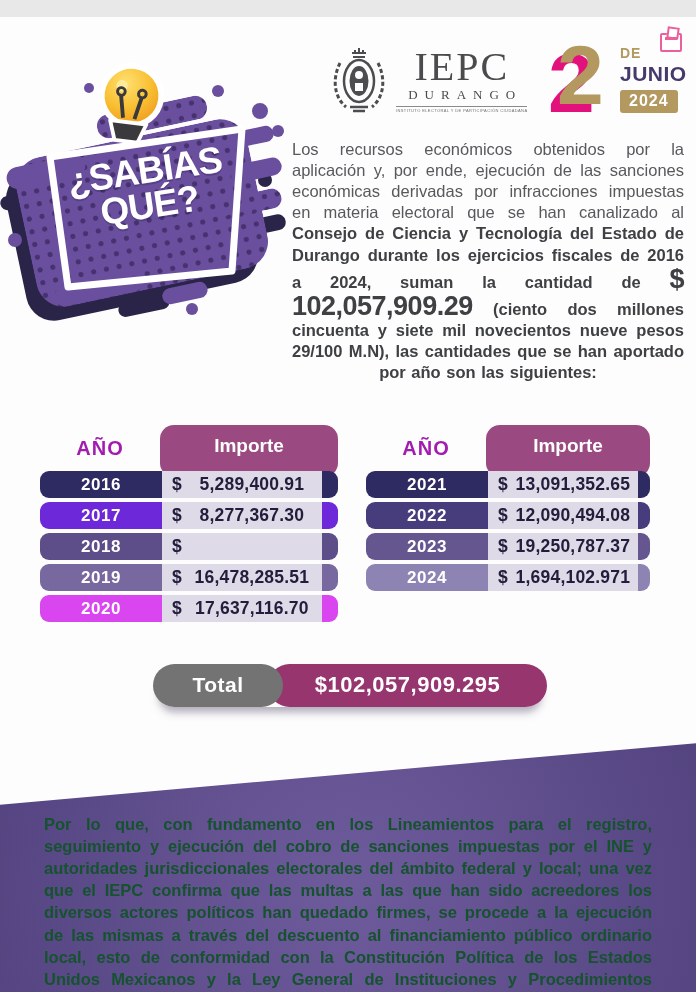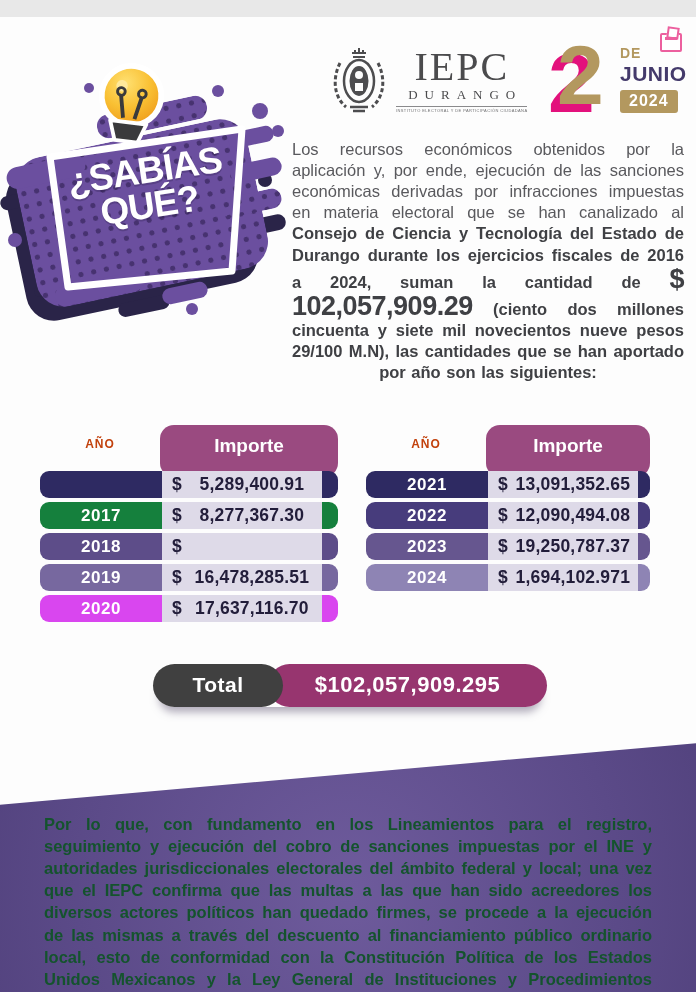--- a/index.html
+++ b/index.html
@@ -44,21 +44,21 @@
   
   .intro { position:absolute; left:292px; top:122px; width:392px; text-align:justify; text-align-last:center; font-size:16.5px; line-height:1.28; color:#59595d; word-spacing:1px; }
   .intro b { color:#3f4044; }
   .intro .big-amount { font-size:27px; font-weight:bold; color:#3f4044; letter-spacing:-.5px; line-height:1; }
 
   
   .ytable { position:absolute; top:408px; }
   .t-left { left:40px;  width:298px; }
   .t-right{ left:366px; width:284px; }
   .thead { position:relative; height:46px; }
-  .year-head { position:absolute; left:0; top:12px; width:120px; text-align:center; font-weight:bold; font-size:12px; color:#c2410c; letter-spacing:1px; }
+  .year-head { position:absolute; left:0; top:12px; width:120px; text-align:center; font-weight:bold; font-size:20px; color:#a21caf; letter-spacing:1px; }
   .amount-head { position:absolute; left:120px; right:0; top:0; height:52px; background:#9a4a80; border-radius:14px; color:#fff; font-weight:bold; font-size:19px; text-align:center; line-height:42px; }
   .trow { position:relative; height:27px; margin-bottom:4px; border-radius:9px; z-index:1; }
   .trow .year { position:absolute; left:0; top:0; width:122px; height:27px; text-align:center; color:#fff; font-weight:bold; font-size:17px; line-height:27px; letter-spacing:.5px; }
   .amount-cell { position:absolute; left:122px; right:16px; top:0; bottom:0; background:#dedae8; display:flex; align-items:center; color:#221d3a; font-weight:bold; font-size:17.5px; }
   .t-right .amount-cell { right:12px; }
   .amount-cell .cur { margin-left:10px; }
   .amount-cell .val { flex:1; text-align:center; letter-spacing:.2px; }
 
   
   .total-bar { position:absolute; left:153px; top:647px; width:394px; height:43px; border-radius:22px; box-shadow:0 11px 9px -6px rgba(95,85,115,.5); }
@@ -155,26 +155,27 @@
   </div>
 
   <p class="intro"><span>Los recursos económicos obtenidos por la aplicación y, por ende, ejecución de las sanciones económicas derivadas por infracciones impuestas en materia electoral que se han canalizado al </span><b>Consejo de Ciencia y Tecnología del Estado de Durango durante los ejercicios fiscales de 2016 a 2024, suman la cantidad de </b><span class="big-amount">$ 102,057,909.29</span><b> (ciento dos millones cincuenta y siete mil novecientos nueve pesos 29/100 M.N), las cantidades que se han aportado por año son las siguientes:</b></p>
 
   <div class="ytable t-left">
     <div class="thead">
       <div class="amount-head" style="background: rgb(154, 74, 128);">Importe</div>
       <div class="year-head">AÑO</div>
     </div>
     <div class="trow" style="background: rgb(46, 42, 98);">
+      <span class="year">2016</span>
       <span class="amount-cell">
           <span class="cur">$</span>
           <span class="val">5,289,400.91</span>
         </span>
     </div>
-    <div class="trow" style="background: #15803d;">
+    <div class="trow" style="background: #6d28d9;">
       <span class="year">2017</span>
       <span class="amount-cell">
           <span class="cur">$</span>
           <span class="val">8,277,367.30</span>
         </span>
     </div>
     <div class="trow" style="background: rgb(93, 77, 137);">
       <span class="year">2018</span>
       <span class="amount-cell">
           <span class="cur">$</span>
@@ -226,19 +227,19 @@
       <span class="year">2024</span>
       <span class="amount-cell">
           <span class="cur">$</span>
           <span class="val">1,694,102.971</span>
         </span>
     </div>
   </div>
 
   <div class="total-bar">
     <div class="total-amount-seg" style="background: rgb(151, 53, 111);">$102,057,909.295</div>
-    <div class="total-label-seg" style="background: #404040;">Total</div>
+    <div class="total-label-seg" style="background: #737373;">Total</div>
   </div>
 
   <div class="footer"></div>
   <p class="footer-text">Por lo que, con fundamento en los Lineamientos para el registro, seguimiento y ejecución del cobro de sanciones impuestas por el INE y autoridades jurisdiccionales electorales del ámbito federal y local; una vez que el IEPC confirma que las multas a las que han sido acreedores los diversos actores políticos han quedado firmes, se procede a la ejecución de las mismas a través del descuento al financiamiento público ordinario local, esto de conformidad con la Constitución Política de los Estados Unidos Mexicanos y la Ley General de Instituciones y Procedimientos Electorales.</p>
 
 </div>
 
 </body></html>

